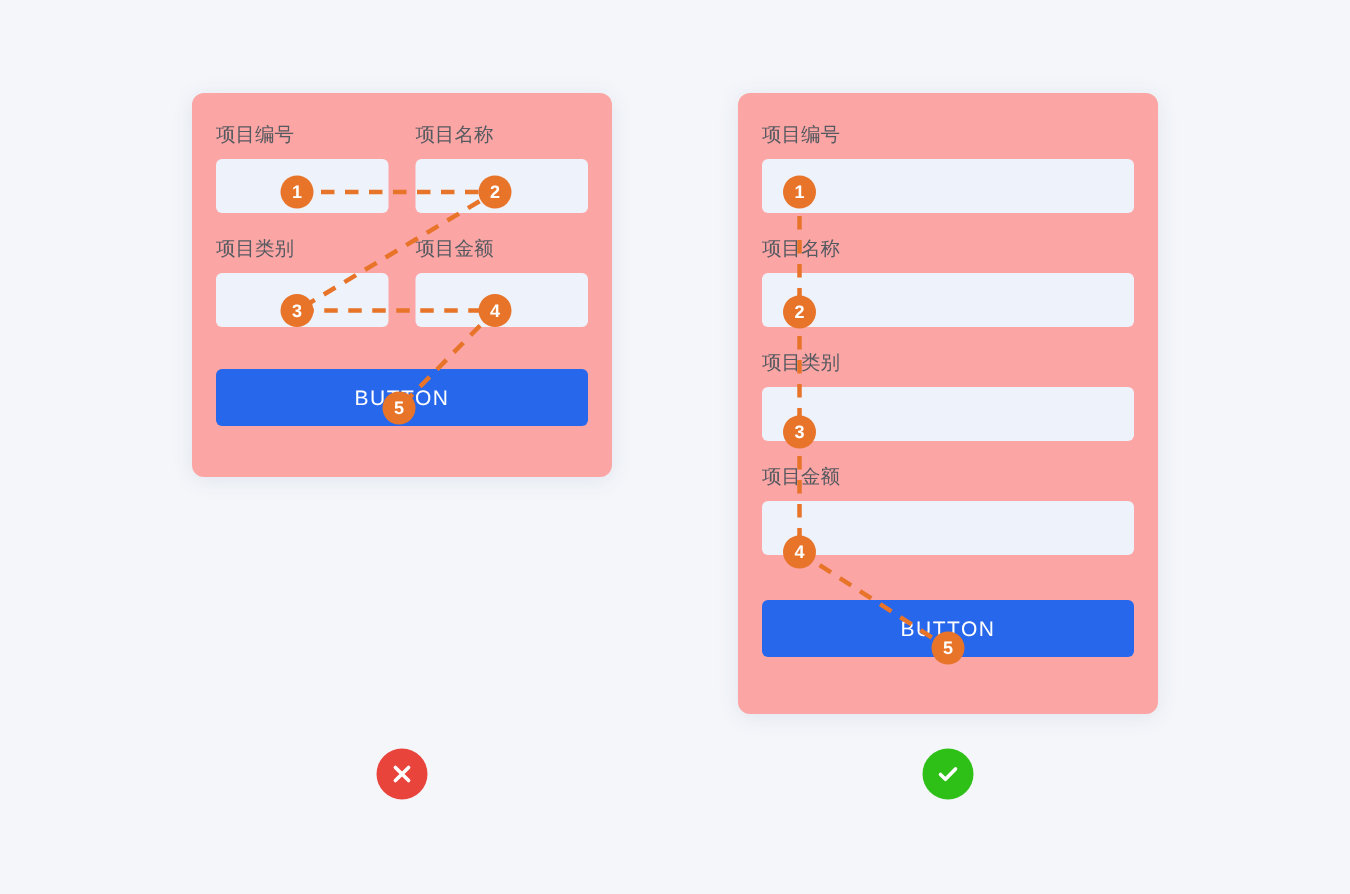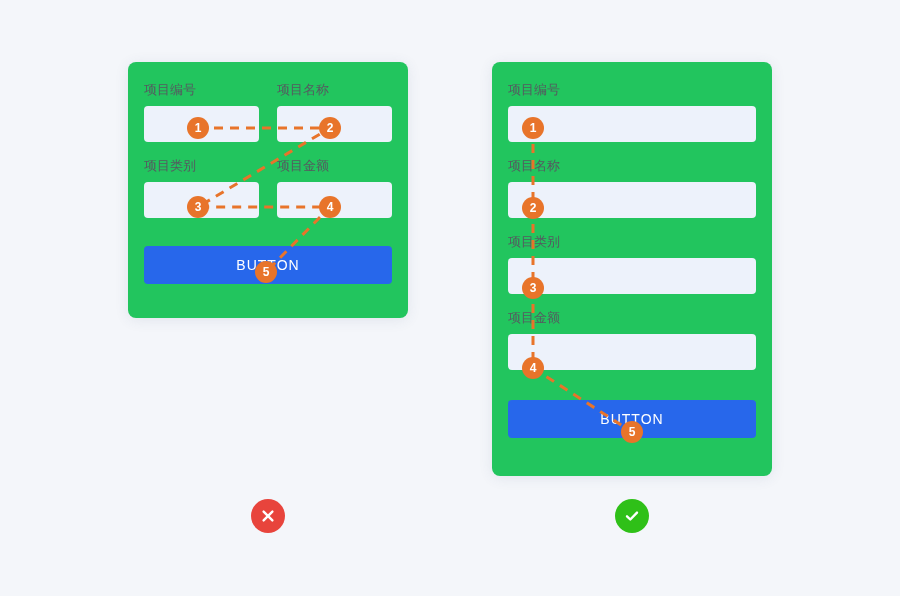--- a/index.html
+++ b/index.html
@@ -16,21 +16,21 @@
     position: relative;
   }
   .stage {
     position: absolute;
     inset: 0;
   }
 
   
   .card {
     position: absolute;
-    background: #22c55e;
+    background: #fca5a5;
     border-radius: 8px;
     box-shadow: 0 2px 14px rgba(60, 80, 120, 0.10);
   }
   #card-bad {
     left: 128px;
     top: 62px;
     width: 280px;
     height: 256px;
   }
   #card-good {

